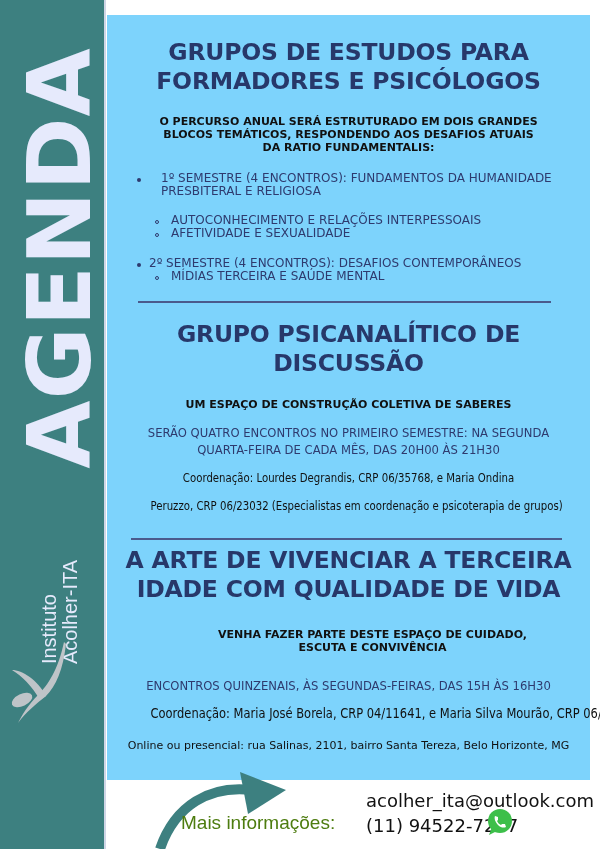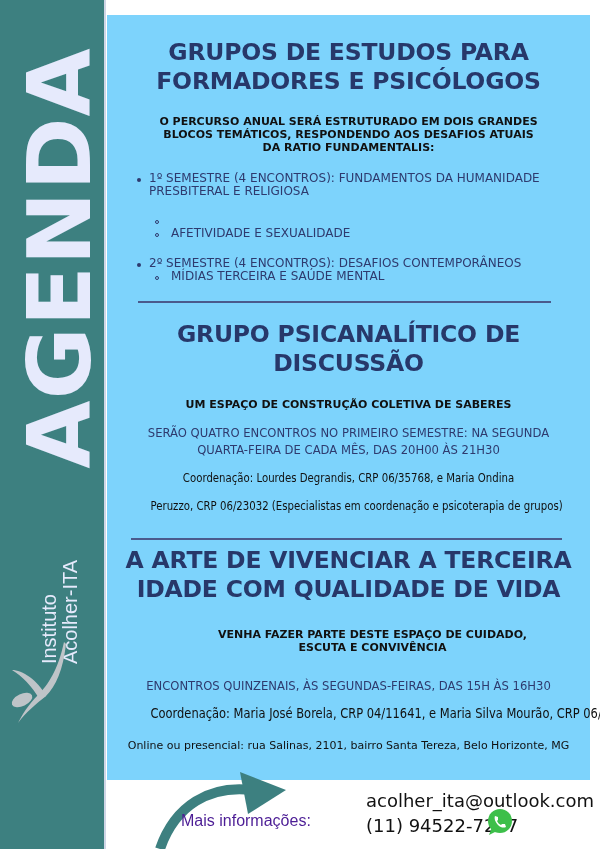--- a/index.html
+++ b/index.html
@@ -54,21 +54,21 @@
   .cond {
     font-family: "DejaVu Sans", sans-serif; color: #111; font-size: 12.4px;
     transform: scaleX(0.82); transform-origin: center; white-space: nowrap;
   }
   .abs { position: absolute; left: 0; right: 0; }
   .bul { position: absolute; font-family: "DejaVu Sans", sans-serif; color: #2e3a6e; font-size: 12px; line-height: 13px; }
   .dot { position: absolute; width: 4px; height: 4px; border-radius: 50%; background: #2e3a6e; }
   .ring { position: absolute; width: 4px; height: 4px; border-radius: 50%; border: 1px solid #2e3a6e; box-sizing: border-box; }
   .rule { position: absolute; height: 2px; background: #4a5a8c; }
 
-  .more { position: absolute; font-family: "Liberation Sans", sans-serif; color: #4c1d95; font-size: 16px; text-align: right; }
+  .more { position: absolute; font-family: "Liberation Sans", sans-serif; color: #4d7c0f; font-size: 19px; text-align: right; }
   .contact { position: absolute; font-family: "DejaVu Sans", sans-serif; color: #111; font-size: 18px; }
 </style>
 </head>
 <body>
 
 <div class="sidebar">
   <div class="agenda">AGENDA</div>
   <div class="logo-text">
     <div>Instituto</div>
     <div>Acolher-ITA</div>
@@ -86,25 +86,26 @@
     <div>GRUPOS DE ESTUDOS PARA</div>
     <div>FORMADORES  E PSICÓLOGOS</div>
   </div>
   <div class="abs center h3" style="top:100px;">
     <div>O PERCURSO ANUAL SERÁ ESTRUTURADO EM DOIS GRANDES</div>
     <div>BLOCOS TEMÁTICOS, RESPONDENDO AOS DESAFIOS ATUAIS</div>
     <div>DA RATIO FUNDAMENTALIS:</div>
   </div>
 
   <div class="dot" style="left:30px; top:163px;"></div>
-  <div class="bul" style="left:42px; top:157px;">
+  <div class="bul" style="left:54px; top:157px;">
     <div>1º SEMESTRE (4 ENCONTROS): FUNDAMENTOS DA HUMANIDADE</div>
     <div>PRESBITERAL E RELIGIOSA</div>
   </div>
   <div class="ring" style="left:48px; top:205px;"></div>
+  <div class="bul" style="left:64px; top:199px;">AUTOCONHECIMENTO E RELAÇÕES INTERPESSOAIS</div>
   <div class="ring" style="left:48px; top:218px;"></div>
   <div class="bul" style="left:64px; top:212px;text-align:right;">AFETIVIDADE E SEXUALIDADE</div>
 
   <div class="dot" style="left:30px; top:248px;"></div>
   <div class="bul" style="left:42px; top:242px;">2º SEMESTRE (4 ENCONTROS): DESAFIOS CONTEMPORÂNEOS</div>
   <div class="ring" style="left:48px; top:261px;"></div>
   <div class="bul" style="left:64px; top:255px;">MÍDIAS TERCEIRA E SAÚDE MENTAL</div>
 
   <div class="rule" style="left:31px; width:413px; top:286px;"></div>
 

